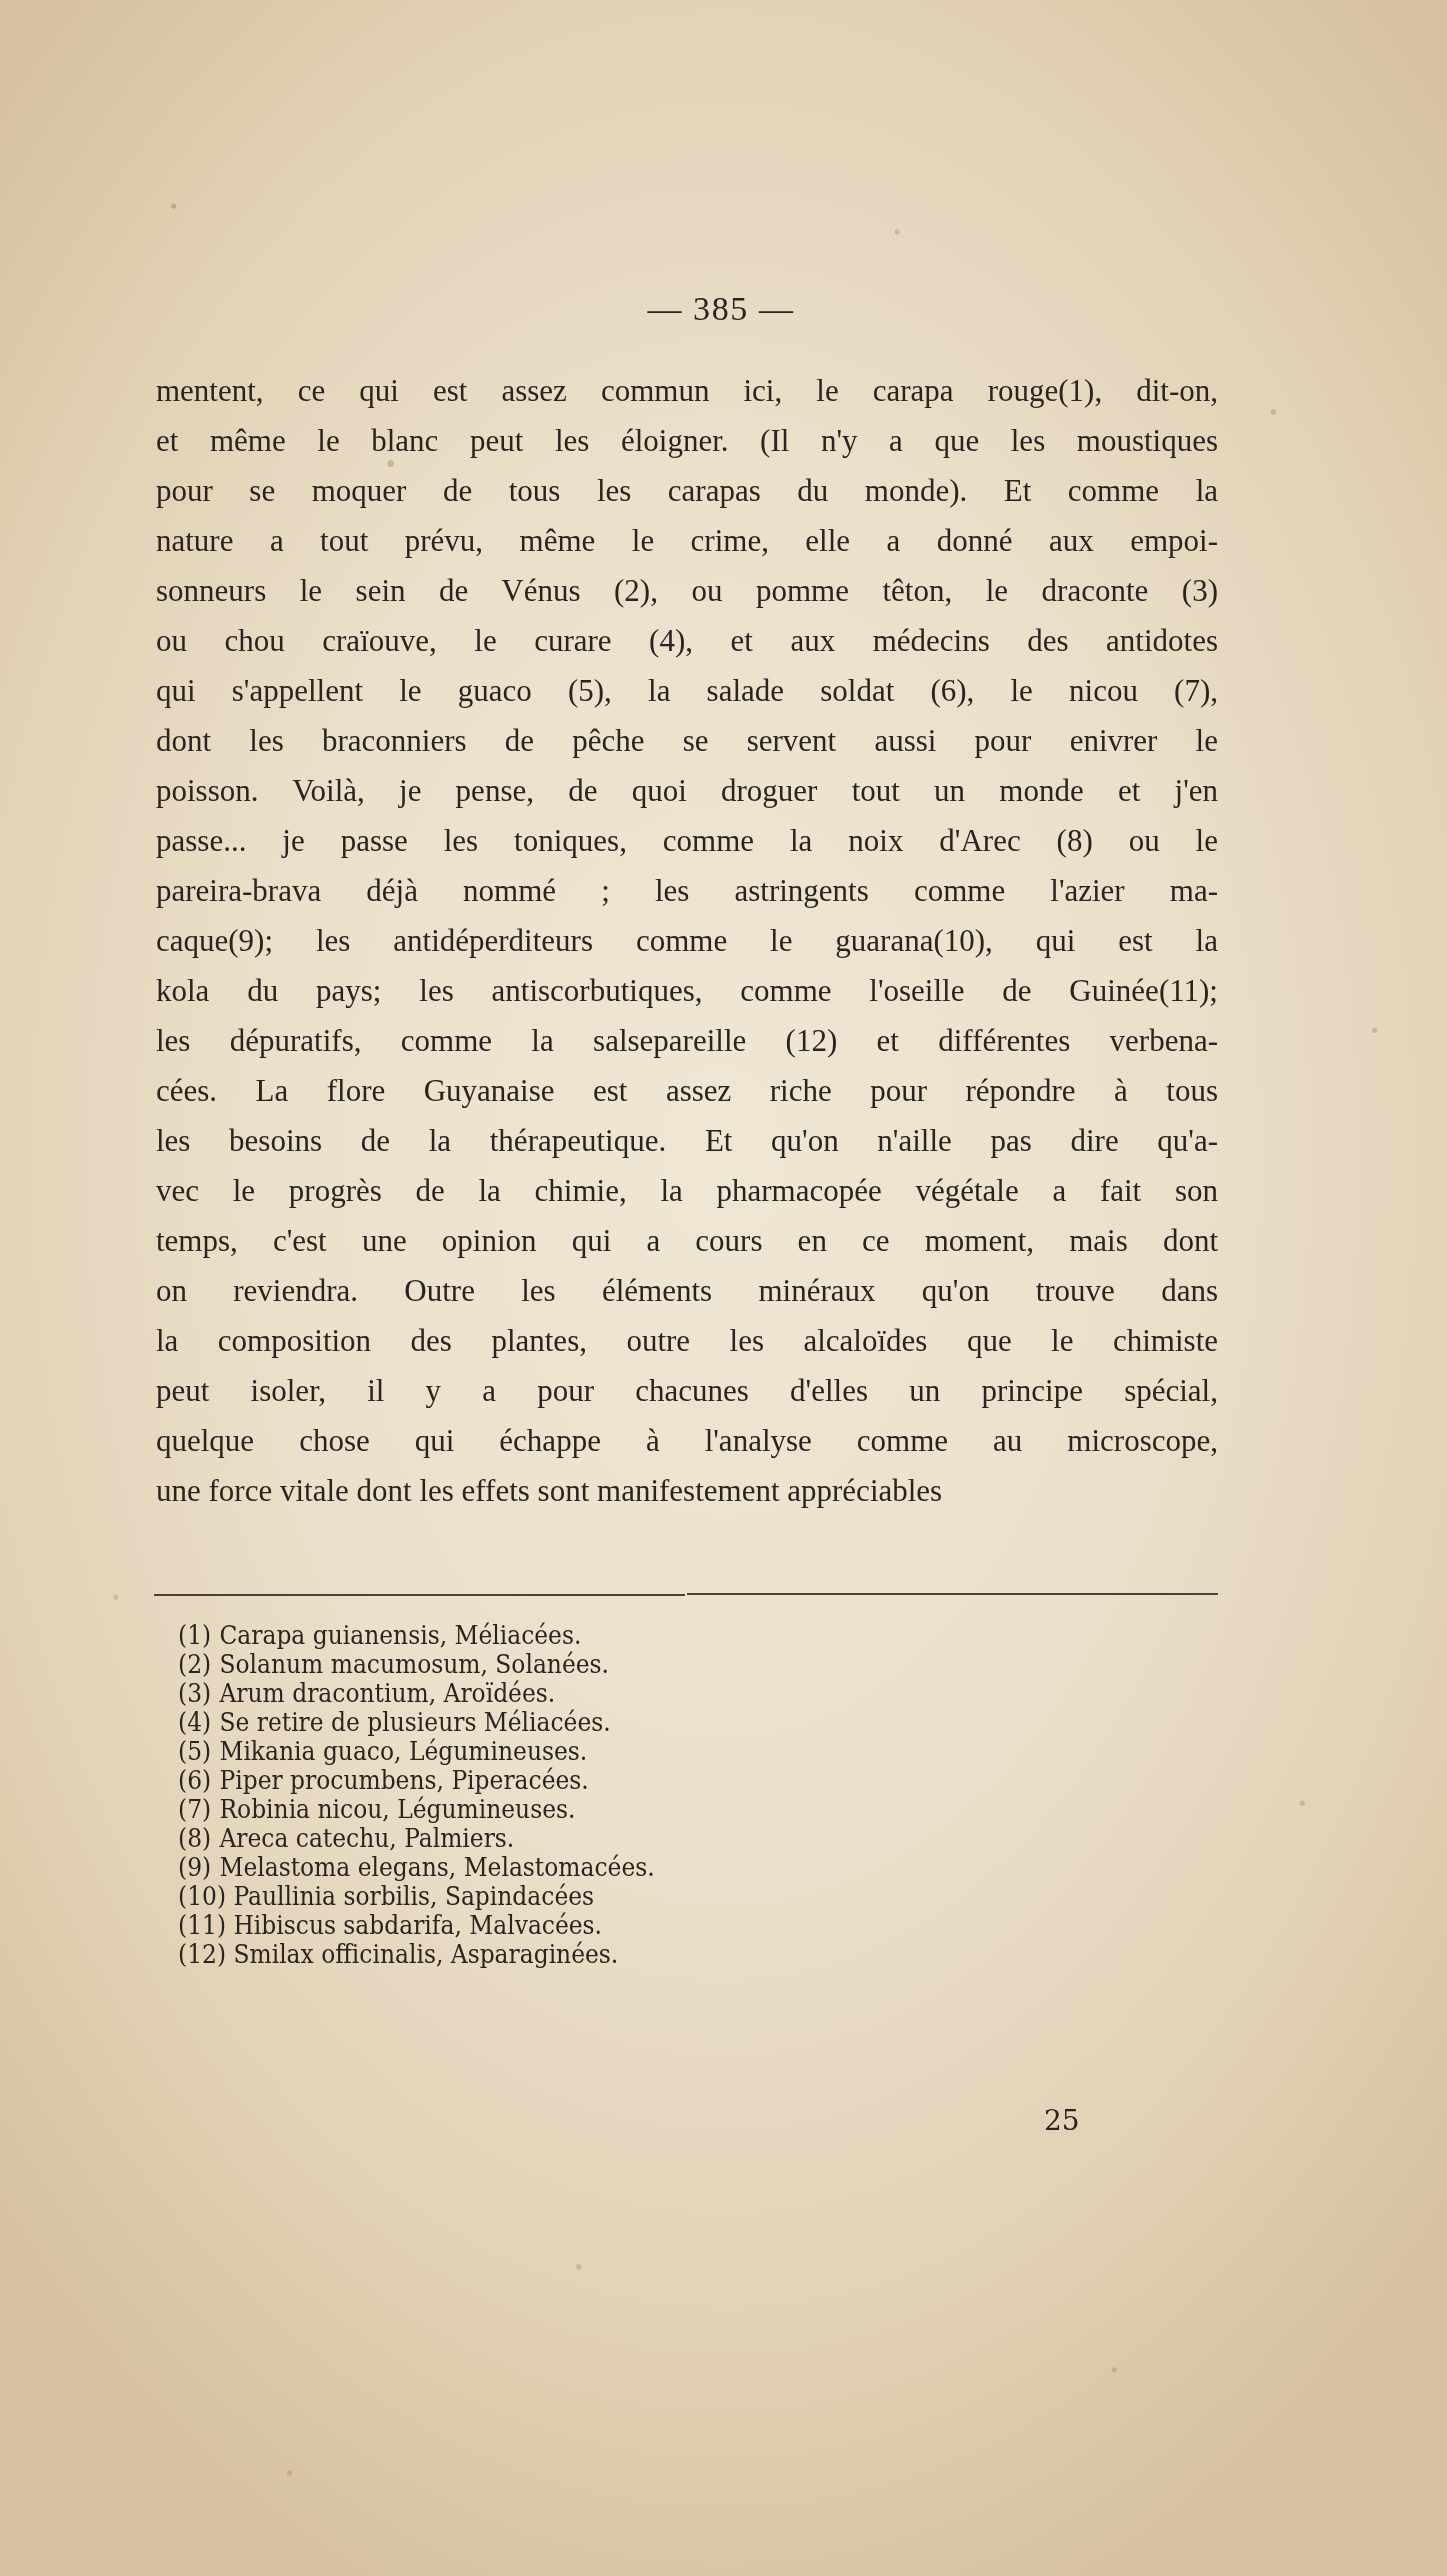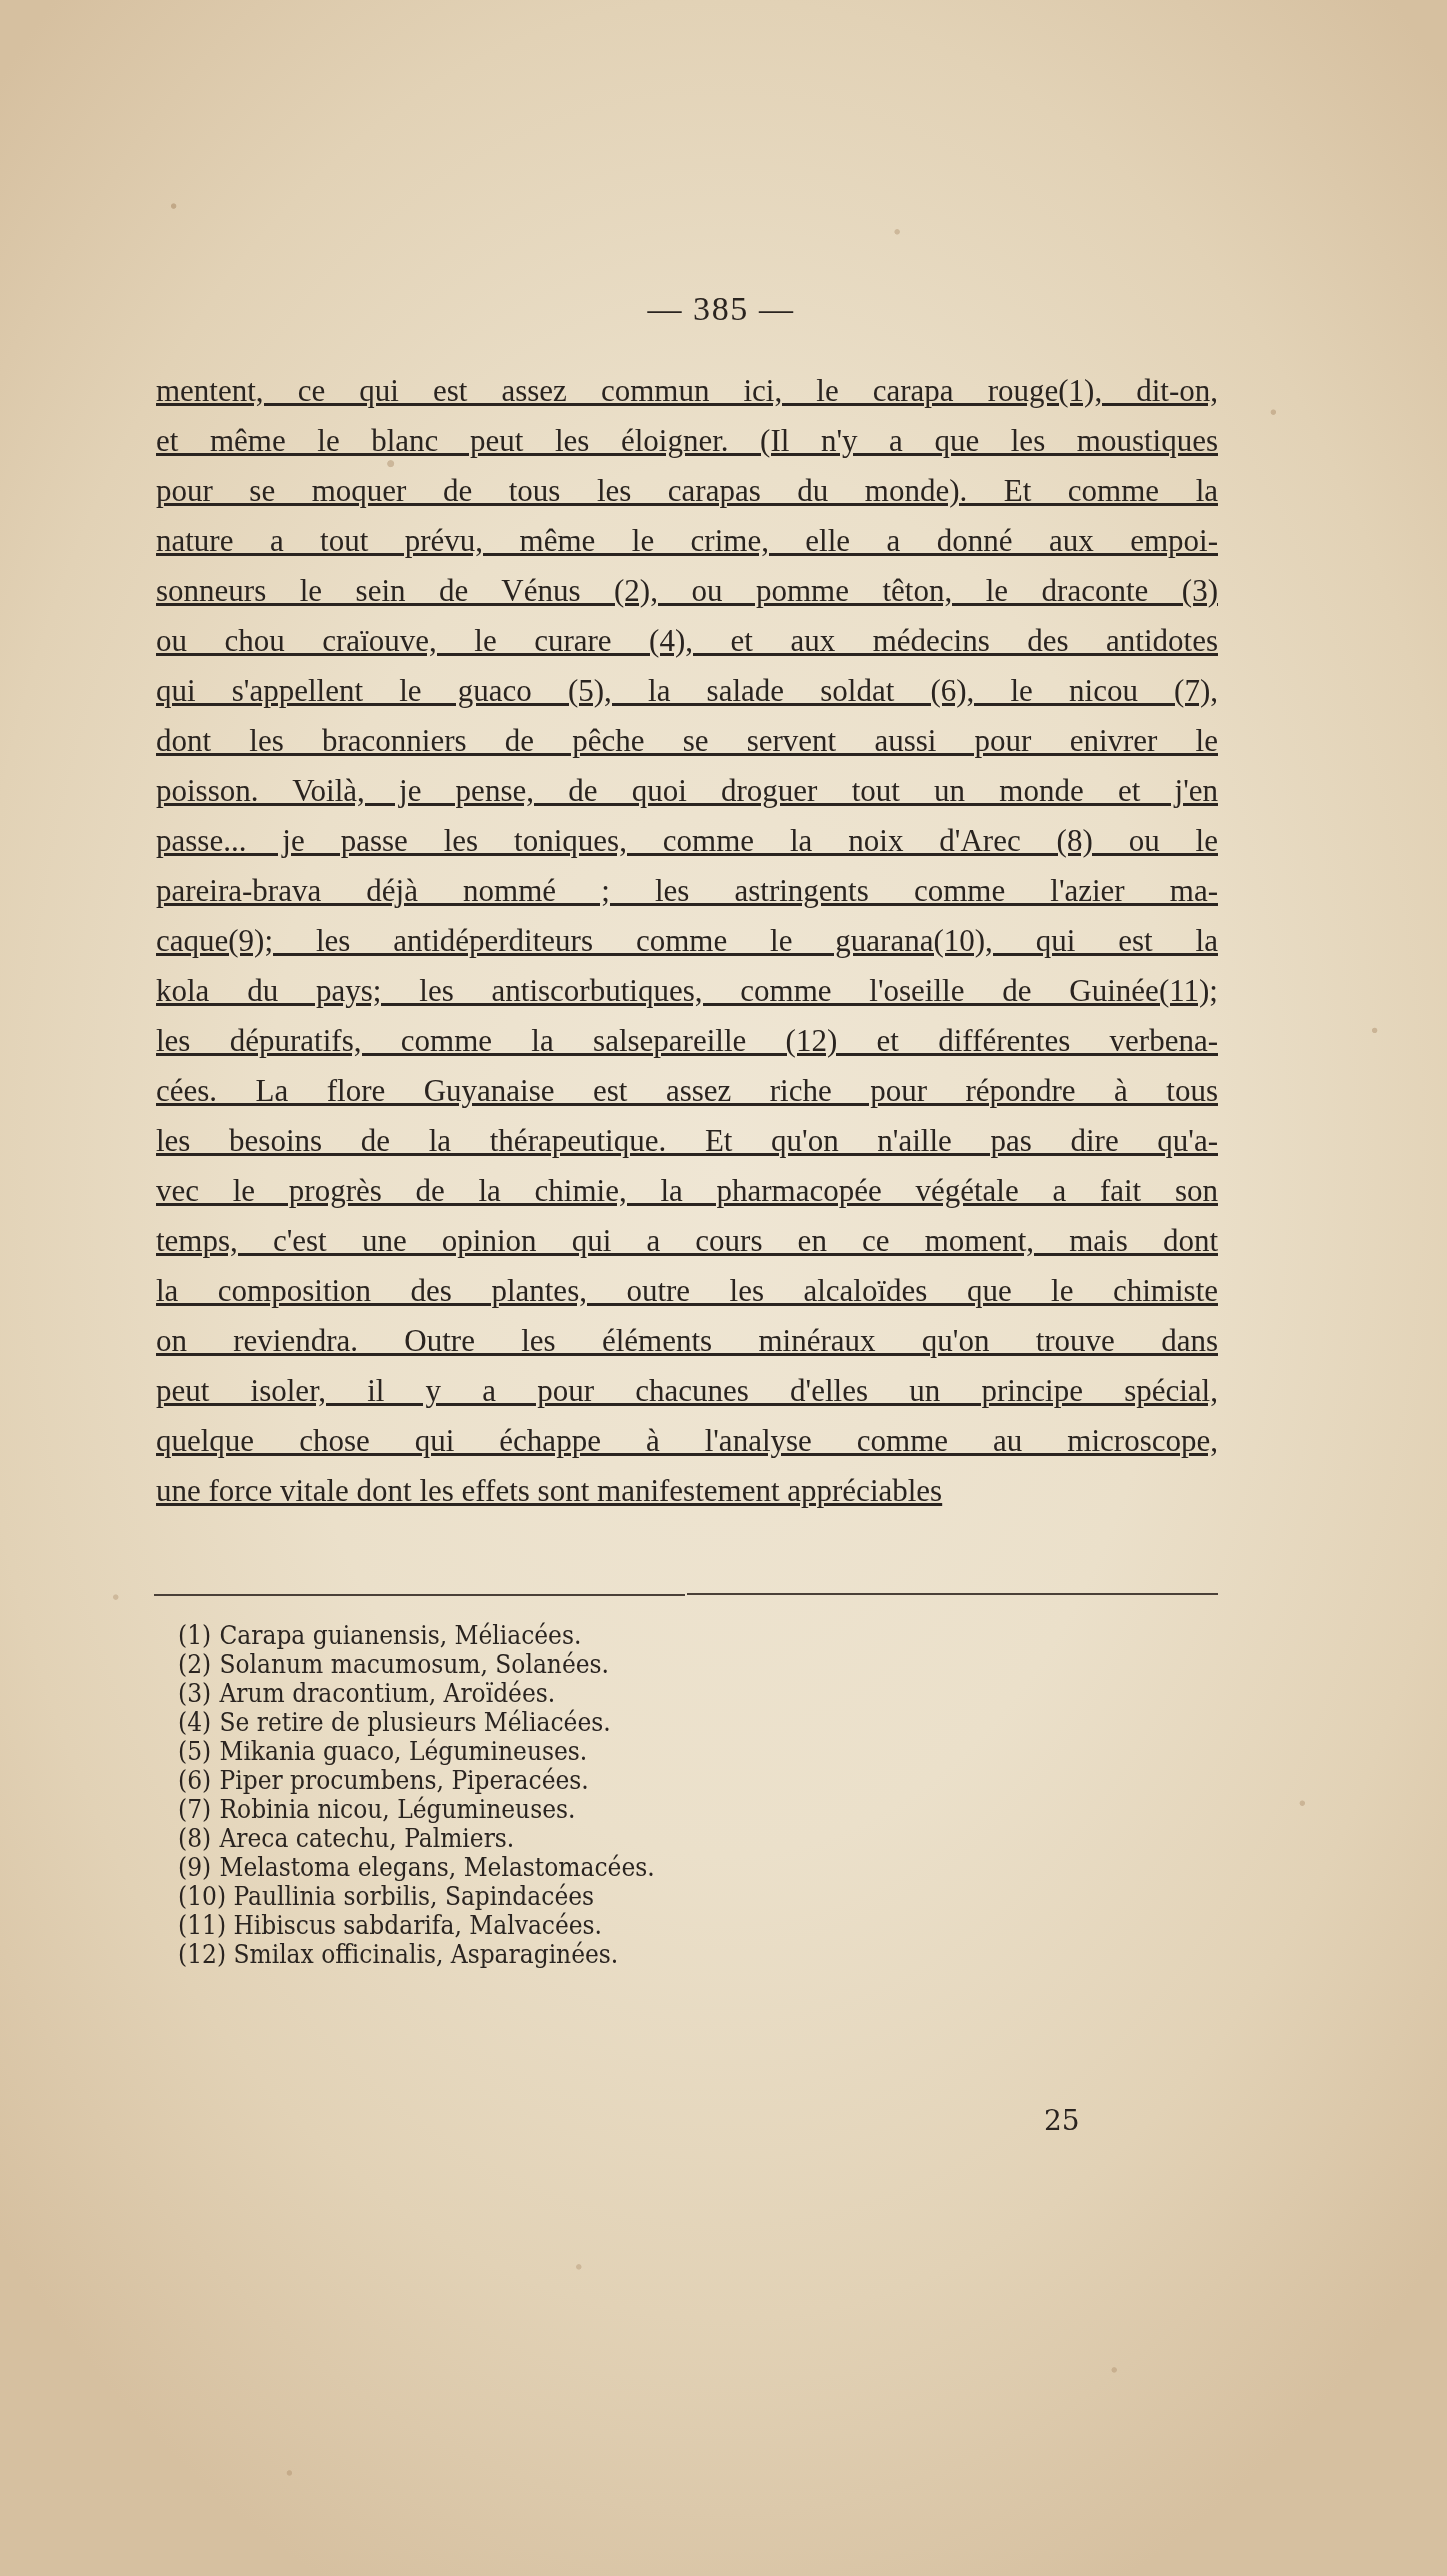--- a/index.html
+++ b/index.html
@@ -35,21 +35,20 @@
       text-align: center;
       font-size: 34px;
       letter-spacing: 1.6px;
       font-family: "Liberation Serif", serif;
     }
     .body-text {
       position: absolute;
       top: 366px;
       left: 156px;
       width: 1062px;
-      text-decoration: underline;
     }
     .body-line {
       display: block;
       height: 50px;
       line-height: 50px;
       font-size: 31px;
       text-align: justify;
       text-align-last: justify;
       white-space: nowrap;
       font-family: "Liberation Serif", serif;
@@ -109,22 +108,22 @@
   <span class="body-line">poisson. Voilà, je pense, de quoi droguer tout un monde et j'en</span>
   <span class="body-line">passe... je passe les toniques, comme la noix d'Arec (8) ou le</span>
   <span class="body-line">pareira-brava déjà nommé ; les astringents comme l'azier ma-</span>
   <span class="body-line">caque(9); les antidéperditeurs comme le guarana(10), qui est la</span>
   <span class="body-line">kola du pays; les antiscorbutiques, comme l'oseille de Guinée(11);</span>
   <span class="body-line">les dépuratifs, comme la salsepareille (12) et différentes verbena-</span>
   <span class="body-line">cées. La flore Guyanaise est assez riche pour répondre à tous</span>
   <span class="body-line">les besoins de la thérapeutique. Et qu'on n'aille pas dire qu'a-</span>
   <span class="body-line">vec le progrès de la chimie, la pharmacopée végétale a fait son</span>
   <span class="body-line">temps, c'est une opinion qui a cours en ce moment, mais dont</span>
+  <span class="body-line">on reviendra. Outre les éléments minéraux qu'on trouve dans</span>
   <span class="body-line">la composition des plantes, outre les alcaloïdes que le chimiste</span>
-  <span class="body-line">on reviendra. Outre les éléments minéraux qu'on trouve dans</span>
   <span class="body-line">peut isoler, il y a pour chacunes d'elles un principe spécial,</span>
   <span class="body-line">quelque chose qui échappe à l'analyse comme au microscope,</span>
   <span class="body-line last">une force vitale dont les effets sont manifestement appréciables</span>
 </div>
 
 <div class="rule">
   <span></span>
   <span></span>
 </div>
 

